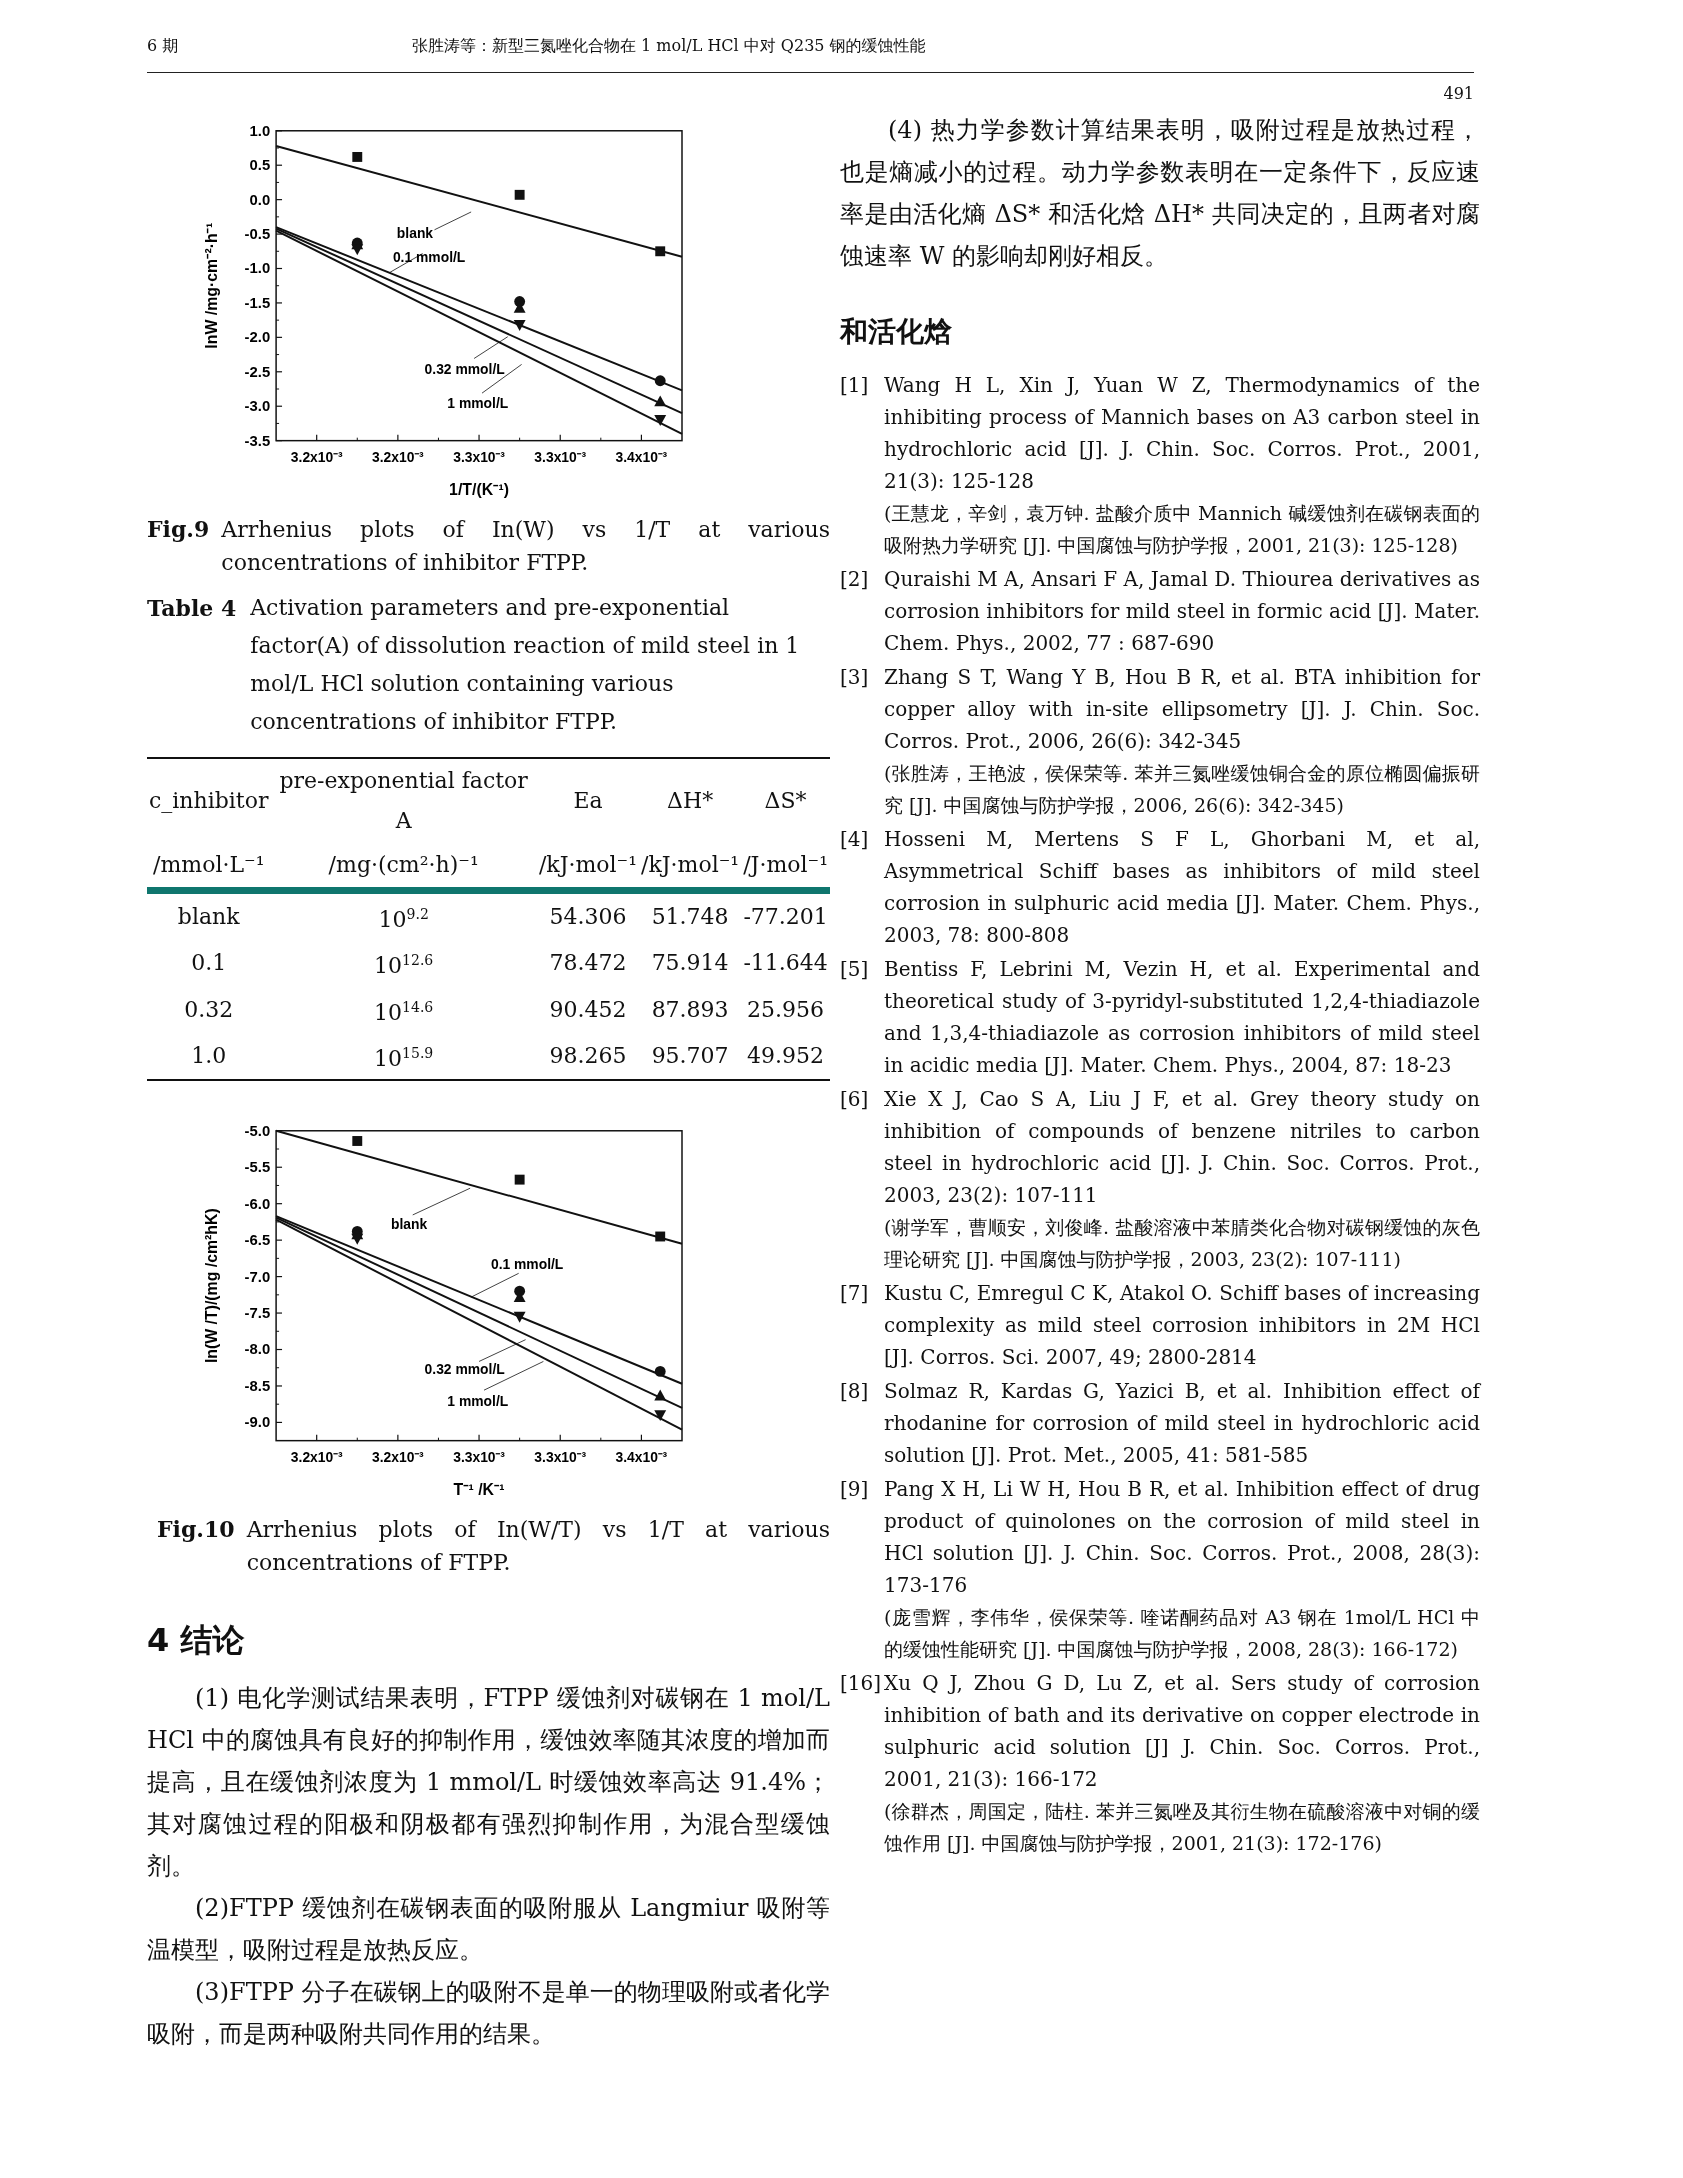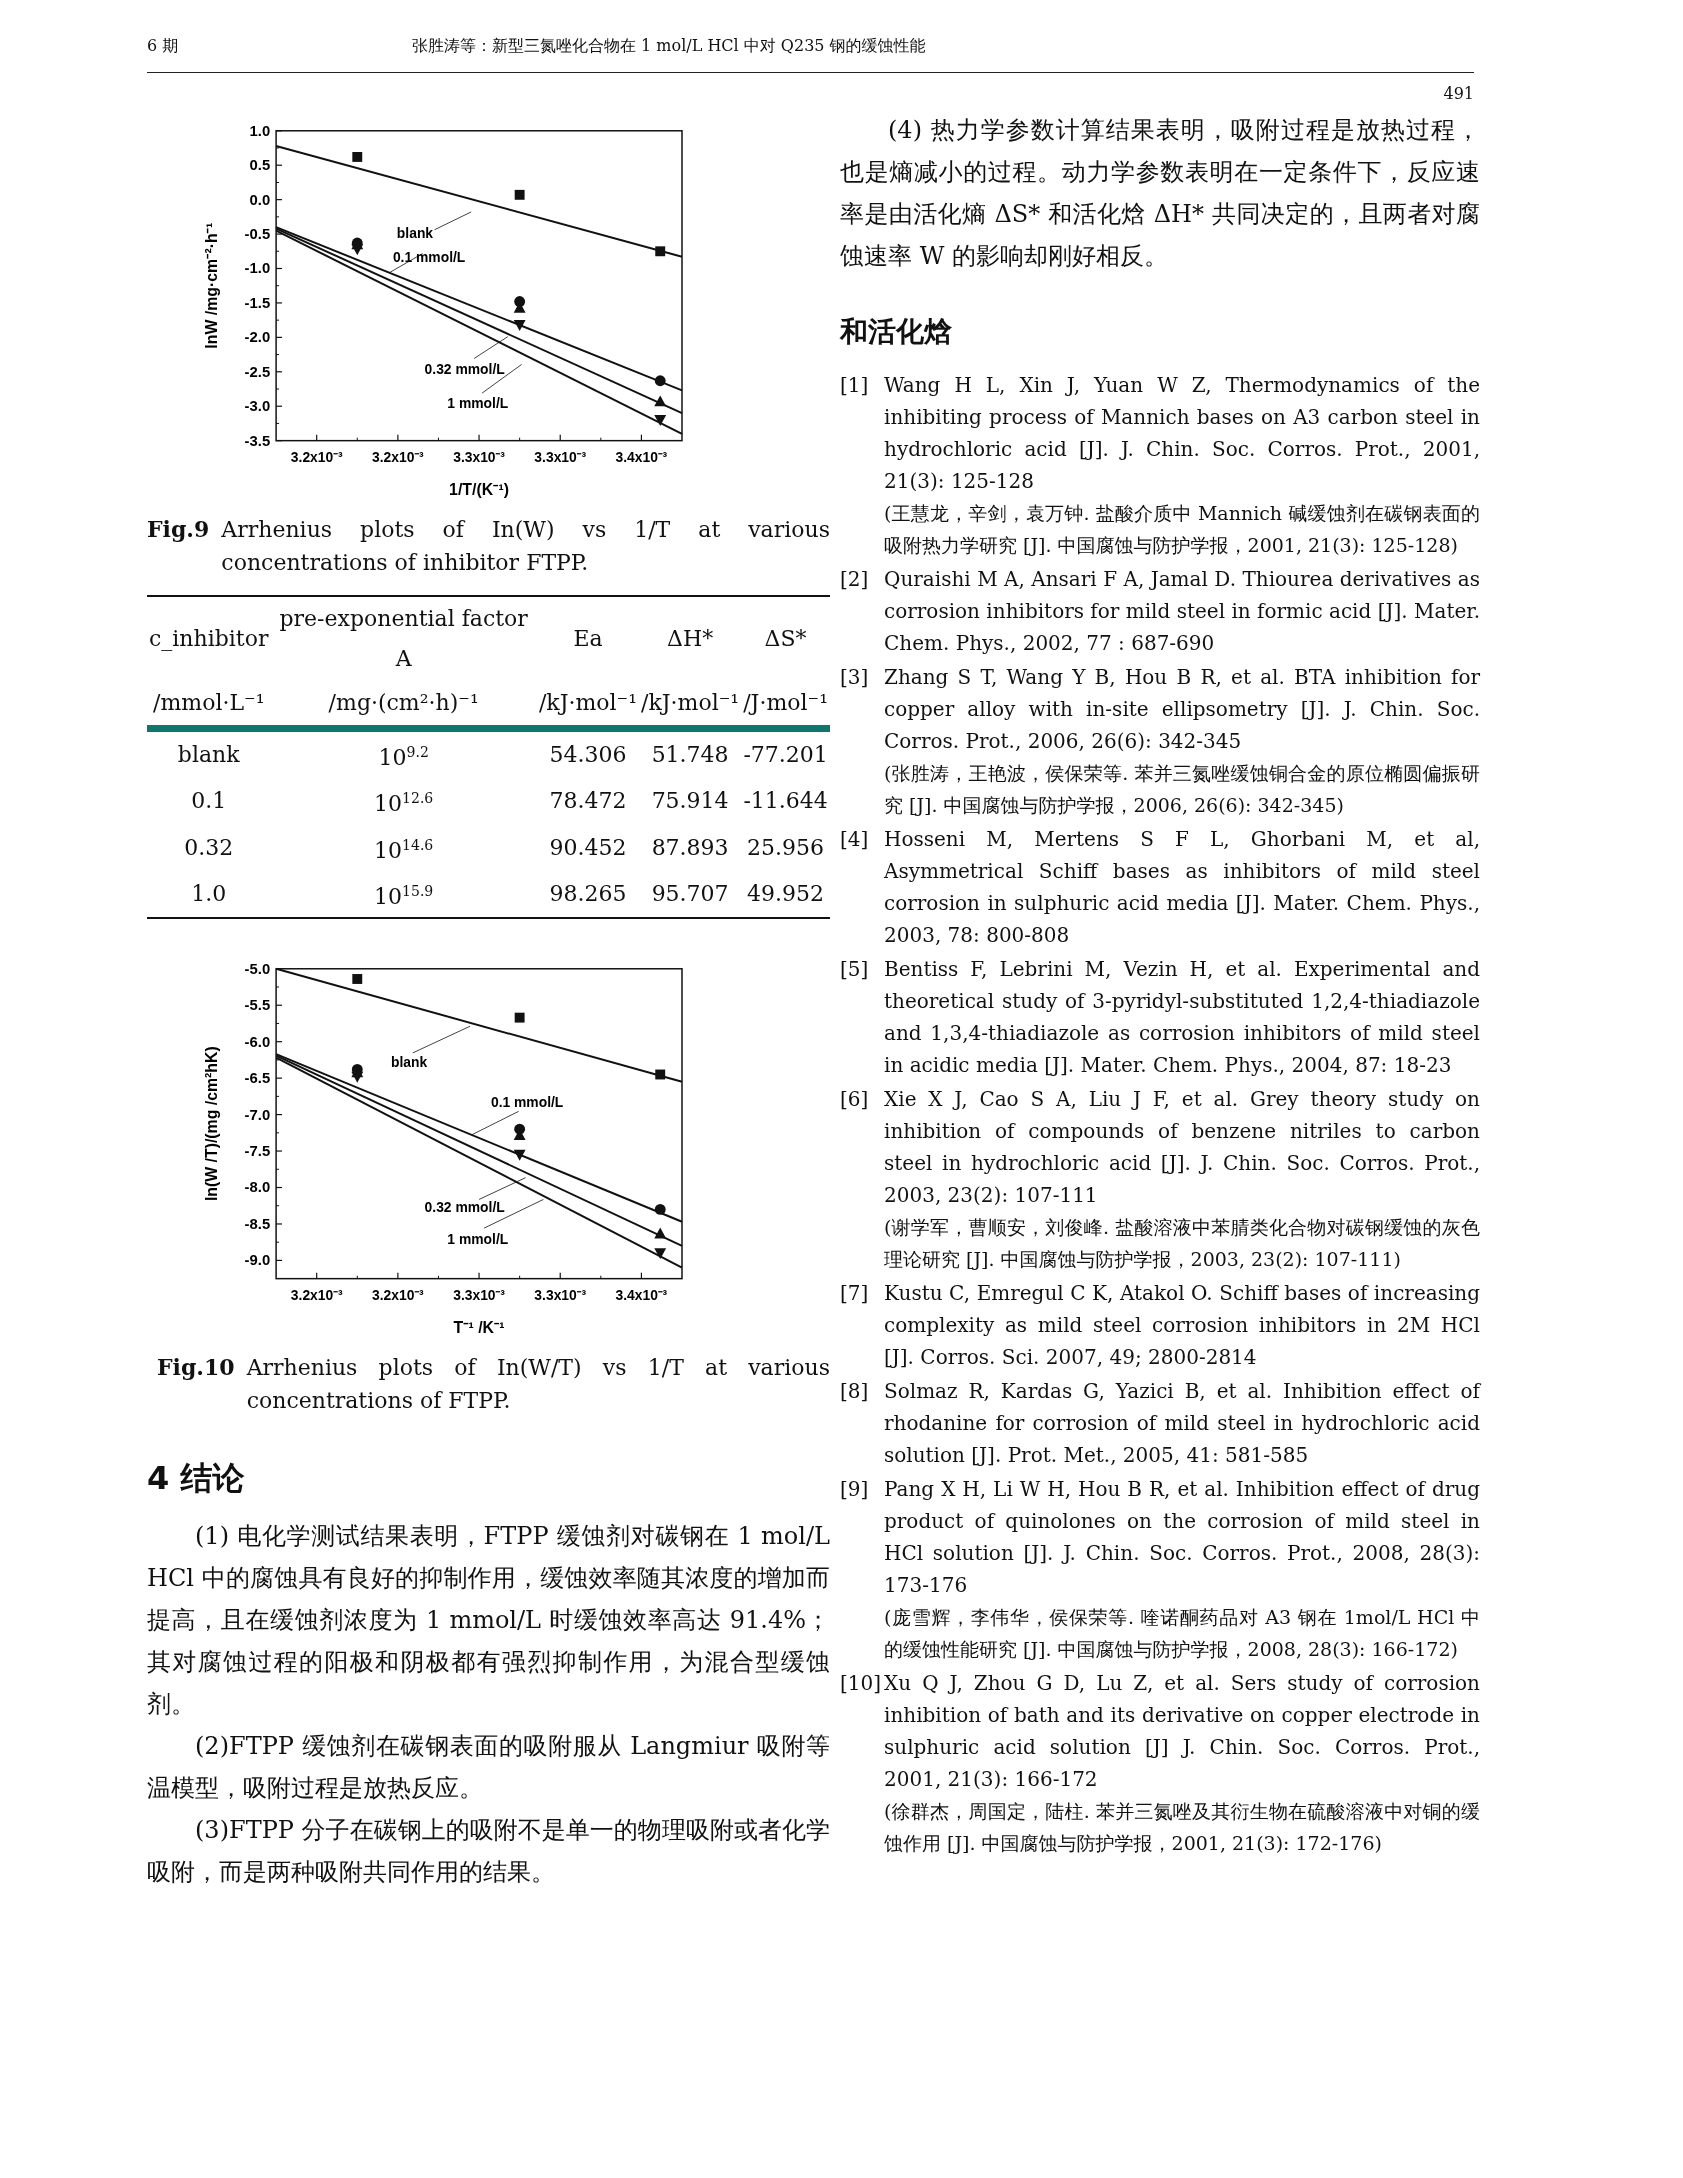--- a/index.html
+++ b/index.html
@@ -113,20 +113,24 @@
         <line x1="290" y1="252" x2="324" y2="230" stroke="#111" stroke-width="0.8"></line>
         <text x="240" y="268" font-size="14">0.32 mmol/L</text>
         <line x1="298" y1="287" x2="338" y2="258" stroke="#111" stroke-width="0.8"></line>
         <text x="263" y="302" font-size="14">1 mmol/L</text>
       </svg>
   </div>
   <div class="cap">
     <span class="lab">Fig.9</span>
     <span class="txt">Arrhenius plots of In(W) vs 1/T at various concentrations of inhibitor FTPP.</span>
   </div>
+  <div class="tcap">
+    <span class="lab">Table 4</span>
+    <span class="txt">Activation parameters and pre-exponential factor(A) of dissolution reaction of mild steel in 1 mol/L HCl solution containing various concentrations of inhibitor FTPP.</span>
+  </div>
   <table class="t4">
     <thead>
       <tr>
         <th>c_inhibitor</th>
         <th>pre-exponential factor A</th>
         <th>Ea</th>
         <th>ΔH*</th>
         <th>ΔS*</th>
       </tr>
       <tr class="units">
@@ -307,21 +311,21 @@
         </div>
       </div>
       <div class="ref">
         <div class="num">[9]</div>
         <div class="body">
           <div>Pang X H, Li W H, Hou B R, et al. Inhibition effect of drug product of quinolones on the corrosion of mild steel in HCl solution [J]. J. Chin. Soc. Corros. Prot., 2008, 28(3): 173-176</div>
           <div class="zh">(庞雪辉，李伟华，侯保荣等. 喹诺酮药品对 A3 钢在 1mol/L HCl 中的缓蚀性能研究 [J]. 中国腐蚀与防护学报，2008, 28(3): 166-172)</div>
         </div>
       </div>
       <div class="ref">
-        <div class="num">[10]</div>
+        <div class="num">[16]</div>
         <div class="body">
           <div>Xu Q J, Zhou G D, Lu Z, et al. Sers study of corrosion inhibition of bath and its derivative on copper electrode in sulphuric acid solution [J] J. Chin. Soc. Corros. Prot., 2001, 21(3): 166-172</div>
           <div class="zh">(徐群杰，周国定，陆柱. 苯并三氮唑及其衍生物在硫酸溶液中对铜的缓蚀作用 [J]. 中国腐蚀与防护学报，2001, 21(3): 172-176)</div>
         </div>
       </div>
     </div>
 </div>
 
 
 </body></html>

